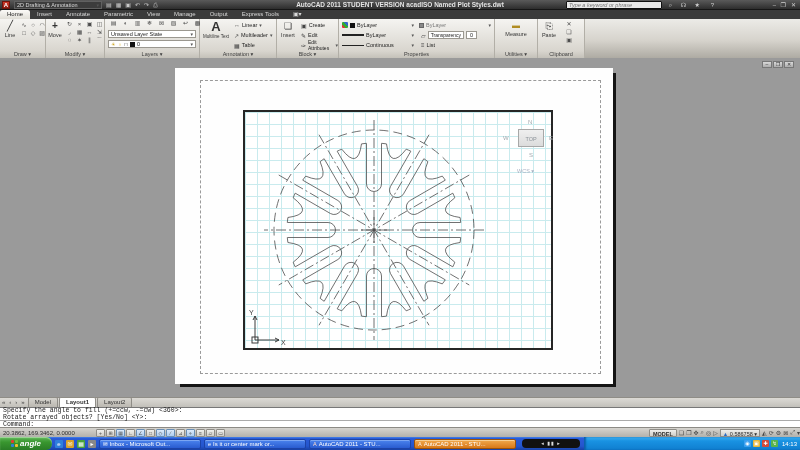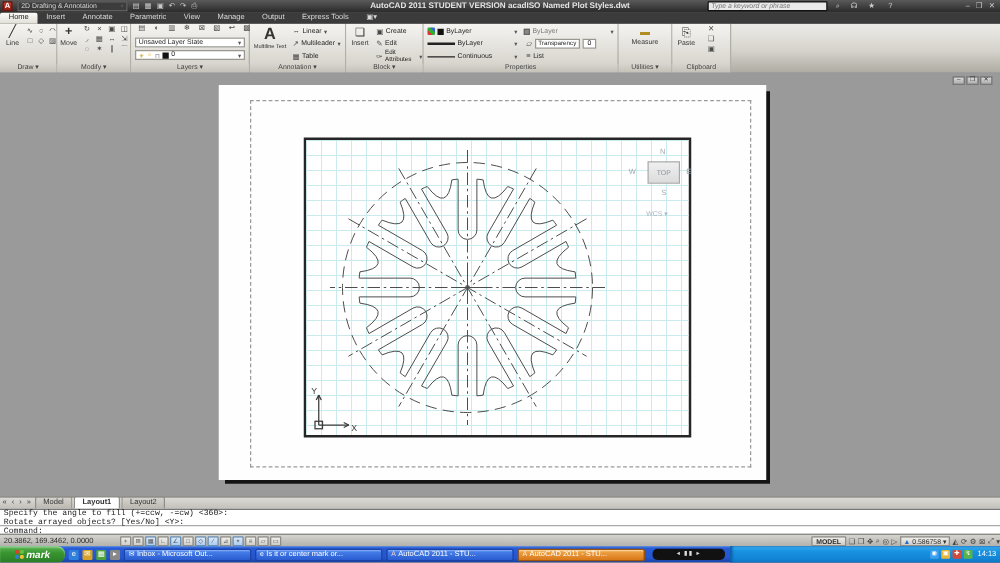--- a/index.html
+++ b/index.html
@@ -384,21 +384,21 @@
 </div>
 
 <div id="taskbar" class="abs">
   <div id="startbtn">
     <span id="winflag">
       <span style="background:#e33b2e"></span>
         <span style="background:#6fbf3a"></span>
       <span style="background:#2f7fdc"></span>
         <span style="background:#f2c030"></span>
     </span>
-    <span>mark</span>
+    <span>angle</span>
   </div>
   <span class="ql-ico" style="background:#2f7fdc">e</span>
   <span class="ql-ico" style="background:#d8a22a">✉</span>
   <span class="ql-ico" style="background:#4aa33c">▦</span>
   <span class="ql-ico" style="background:#888">▸</span>
   <div class="tbtask">
     <span class="tico">✉</span>
     <span>Inbox - Microsoft Out...</span>
   </div>
   <div class="tbtask">

